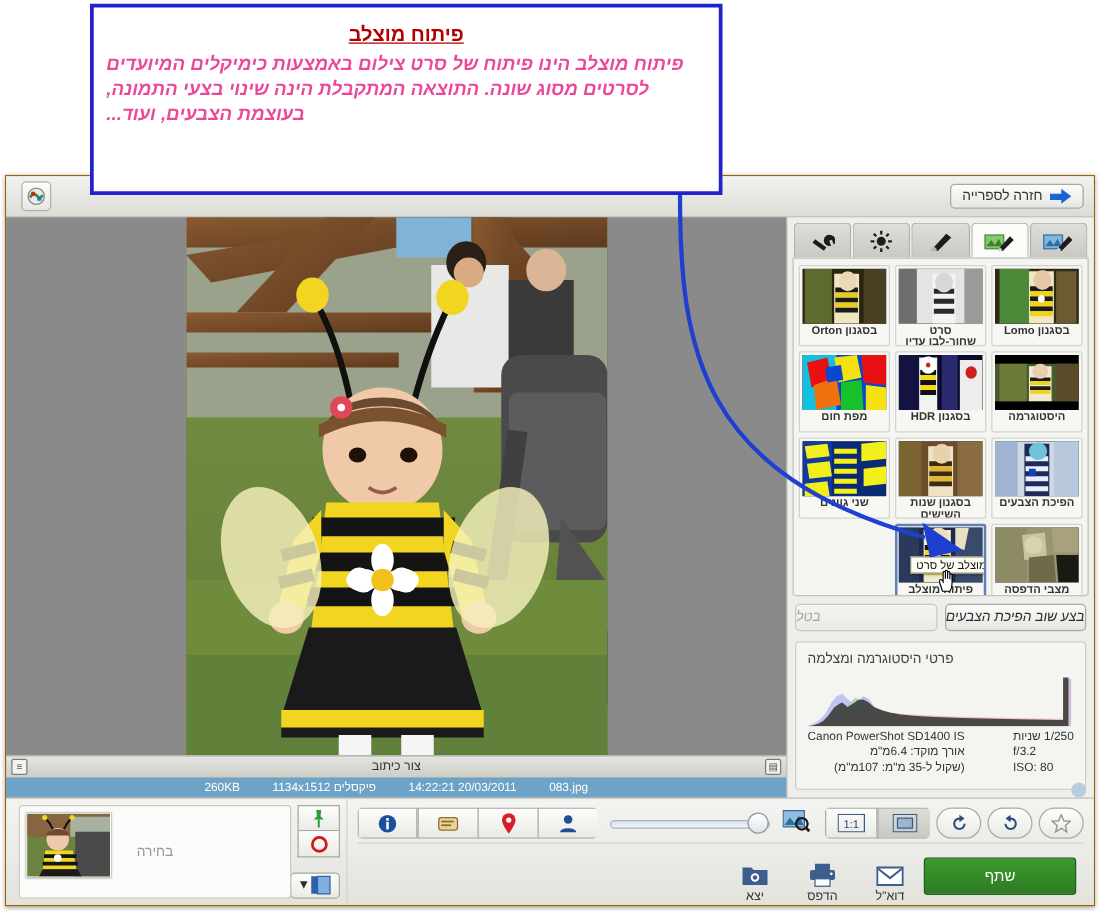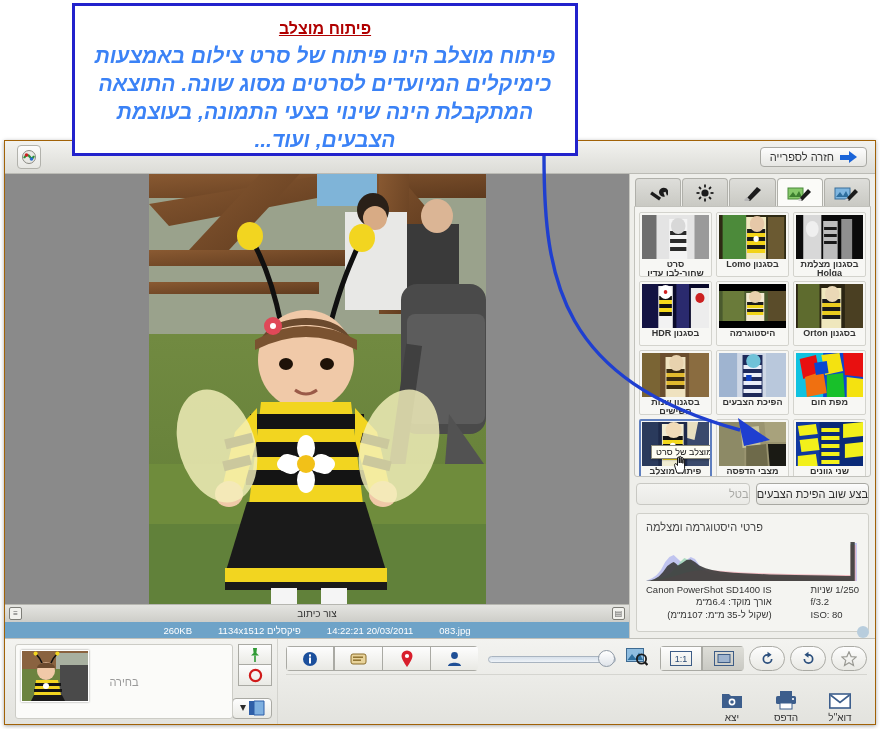--- a/index.html
+++ b/index.html
@@ -17,22 +17,22 @@
     position: absolute; left: 72px; top: 3px; width: 506px; height: 153px;
     background: #ffffff; border: 3px solid #2222cc; z-index: 50;
     display: flex; flex-direction: column; align-items: center;
     justify-content: flex-start; padding-top: 14px;
   }
   #callout .c-title {
     font-size: 16px; font-weight: bold; color: #b00000;
     text-decoration: underline; font-style: normal; margin-bottom: 4px;
   }
   #callout .c-body {
-    font-size: 21px; font-weight: bold; font-style: italic; color: #3b82f6;
-    line-height: 1.33; text-align: center; padding: 0 10px;
+    font-size: 15px; font-weight: bold; font-style: italic; color: #ec4899;
+    line-height: 1.33; text-align: left; padding: 0 10px;
   }
 
   
   #callout-arrow { position: absolute; left: 0; top: 0; width: 880px; height: 729px;
     pointer-events: none; z-index: 49; }
 
   
   #app-window {
     position: absolute; left: 4px; top: 140px; width: 872px; height: 585px;
     background: #e9e9e4; border: 1px solid #a16207;
@@ -109,21 +109,21 @@
   }
   .fx-label {
     font-size: 9px; font-weight: bold; color: #333; text-align: center;
     line-height: 1.05; padding-top: 1px; white-space: pre-line;
   }
 
   #fx-buttons { display: flex; flex-direction: row; gap: 6px; padding: 6px 2px 4px 2px; }
   .fx-btn {
     flex: 1; font-size: 11px; padding: 4px 0; border-radius: 4px;
     border: 1px solid #a8a8a2; background: linear-gradient(#fcfcfc, #e4e4df);
-    color: #2c2c2c; text-align: right;
+    color: #2c2c2c; text-align: left; font-style: italic;
   }
   .fx-btn.disabled { color: #a8a8a4; border-color: #c8c8c3;
     background: linear-gradient(#f4f4f1, #eaeae6); }
 
   #histogram-box {
     margin: 4px 2px 6px 2px; background: #f4f4f1;
     border: 1px solid #cfcfc9; border-radius: 3px; padding: 7px 9px 9px 9px;
   }
   #histogram-title { font-size: 11px; color: #444; text-align: left; margin-bottom: 8px; }
   #histogram-canvas { width: 100%; height: 40px; position: relative; }
@@ -308,38 +308,20 @@
             <svg width="20" height="18" viewBox="0 0 20 18">
               <path d="M14.5 1.5 a4.5 4.5 0 1 0 3.2 7.8 l-3 -3 l1.6 -1.6 l3 3 a4.5 4.5 0 0 0 -4.8 -6.2 Z" fill="#1c1c1c" transform="rotate(25 10 9)"></path>
               <rect x="2" y="10" width="11" height="3.4" fill="#1c1c1c" transform="rotate(35 7 12)"></rect>
             </svg>
           </div>
         </div>
 
         <div id="effects-grid-wrap">
           <div id="effects-grid">
 
-            <div class="fx-cell">
-              <div class="fx-thumb">
-                <svg width="100%" height="100%" viewBox="0 0 74 44" preserveAspectRatio="none">
-                  <rect width="74" height="44" fill="#0b0b0b"></rect>
-                  <rect x="8" y="0" width="20" height="44" fill="#d8d8d8"></rect>
-                  <rect x="30" y="6" width="16" height="38" fill="#bdbdbd"></rect>
-                  <g fill="#1a1a1a">
-                      <rect x="31" y="12" width="14" height="3"></rect>
-                      <rect x="31" y="19" width="14" height="3"></rect>
-                      <rect x="31" y="26" width="14" height="3"></rect>
-                    </g>
-                  <rect x="50" y="4" width="12" height="40" fill="#8f8f8f"></rect>
-                  <ellipse cx="18" cy="14" rx="7" ry="8" fill="#efefef"></ellipse>
-                </svg>
-              </div>
-              <div class="fx-label">בסגנון מצלמת
-Holga</div>
-            </div>
 
             <div class="fx-cell">
               <div class="fx-thumb">
                 <svg width="100%" height="100%" viewBox="0 0 74 44" preserveAspectRatio="none">
                   <rect width="74" height="44" fill="#2e2a14"></rect>
                   <rect x="4" y="0" width="26" height="44" fill="#4c8a3a"></rect>
                   <rect x="30" y="2" width="22" height="42" fill="#f0e8c0"></rect>
                   <g fill="#1a1a1a">
                       <rect x="31" y="14" width="20" height="4"></rect>
                       <rect x="31" y="22" width="20" height="4"></rect>
@@ -841,20 +823,21 @@
           </div>
 
           <div class="vert-btn">
             <svg width="22" height="18" viewBox="0 0 22 18">
               <rect x="0.8" y="2" width="20.4" height="14" fill="#ffffff" stroke="#3d5e8c" stroke-width="1.6"></rect>
               <path d="M1.5 3 L11 10.5 L20.5 3" fill="none" stroke="#3d5e8c" stroke-width="1.6"></path>
             </svg>
             <span class="vb-label">דוא"ל</span>
           </div>
 
+          <div class="share-btn">שתף</div>
         </div>
       </div>
 
       <div id="bottom-right">
         <div id="tray-tools">
           <div class="tray-btn">
             <svg width="12" height="16" viewBox="0 0 12 16">
                 <path d="M4 1 L8 1 L7.4 6 L10 8.6 L2 8.6 L4.6 6 Z" fill="#2f9a34"></path>
                 <line x1="6" y1="8.6" x2="6" y2="15" stroke="#2f9a34" stroke-width="1.6"></line>
               </svg>

